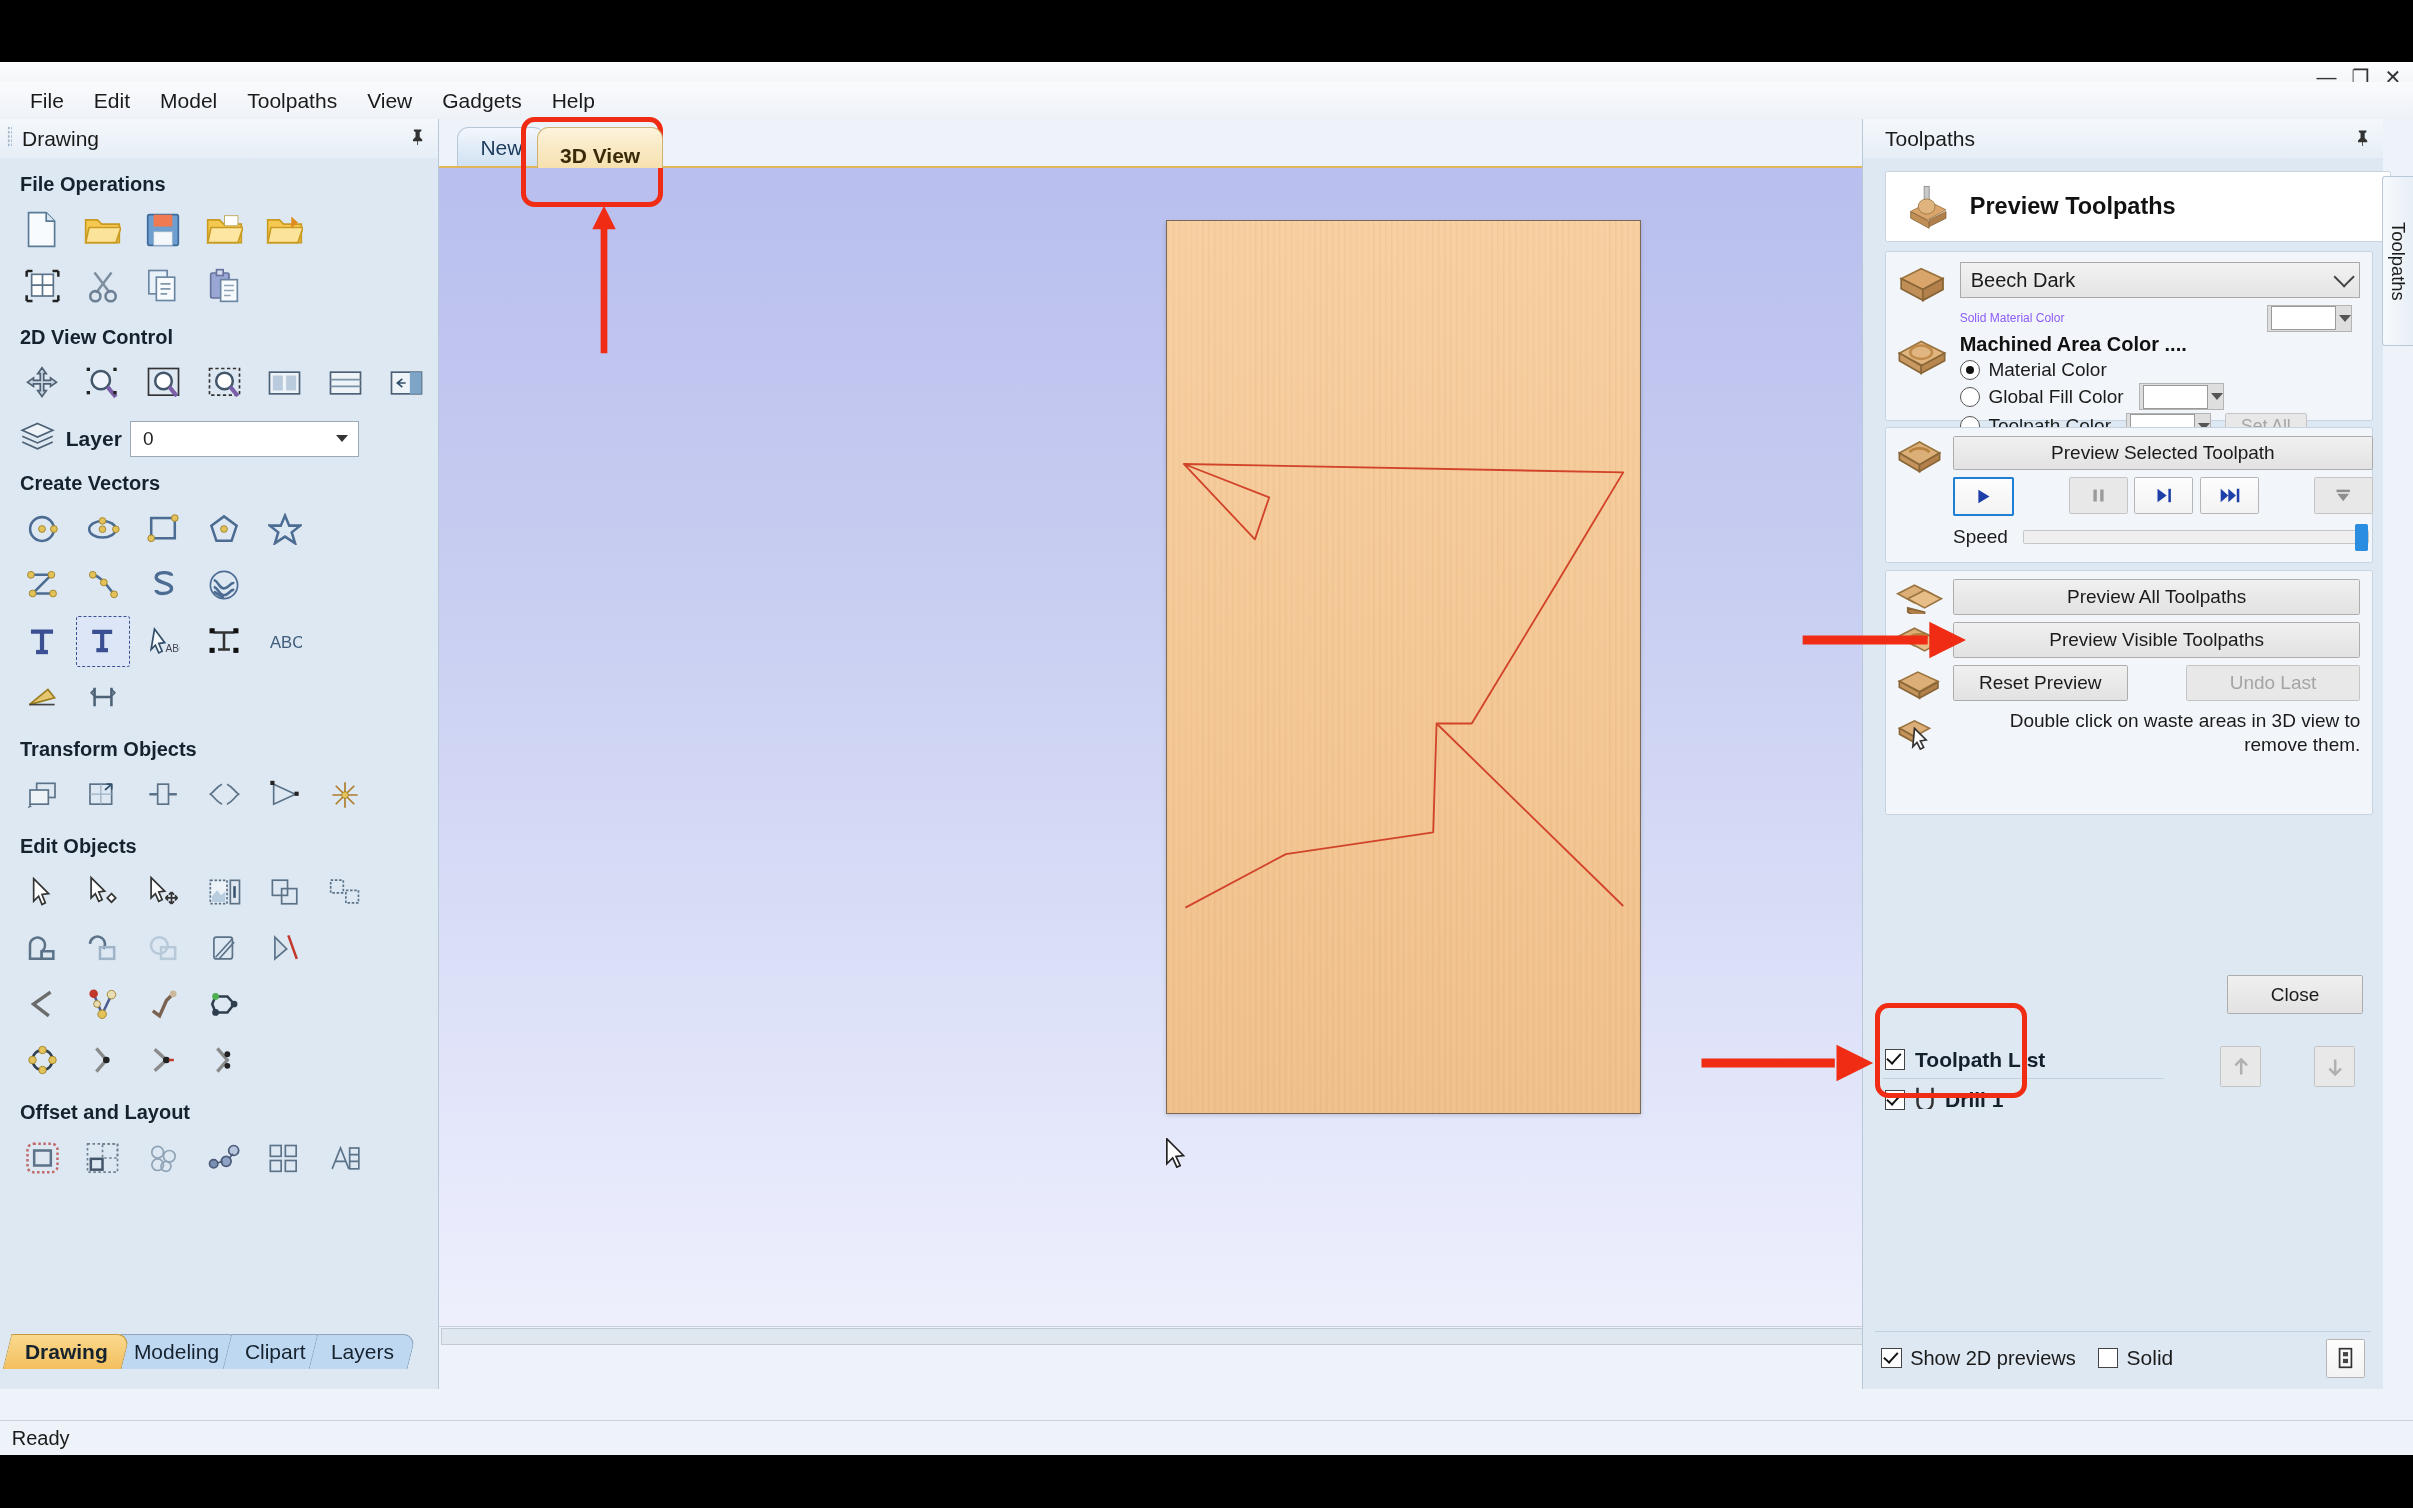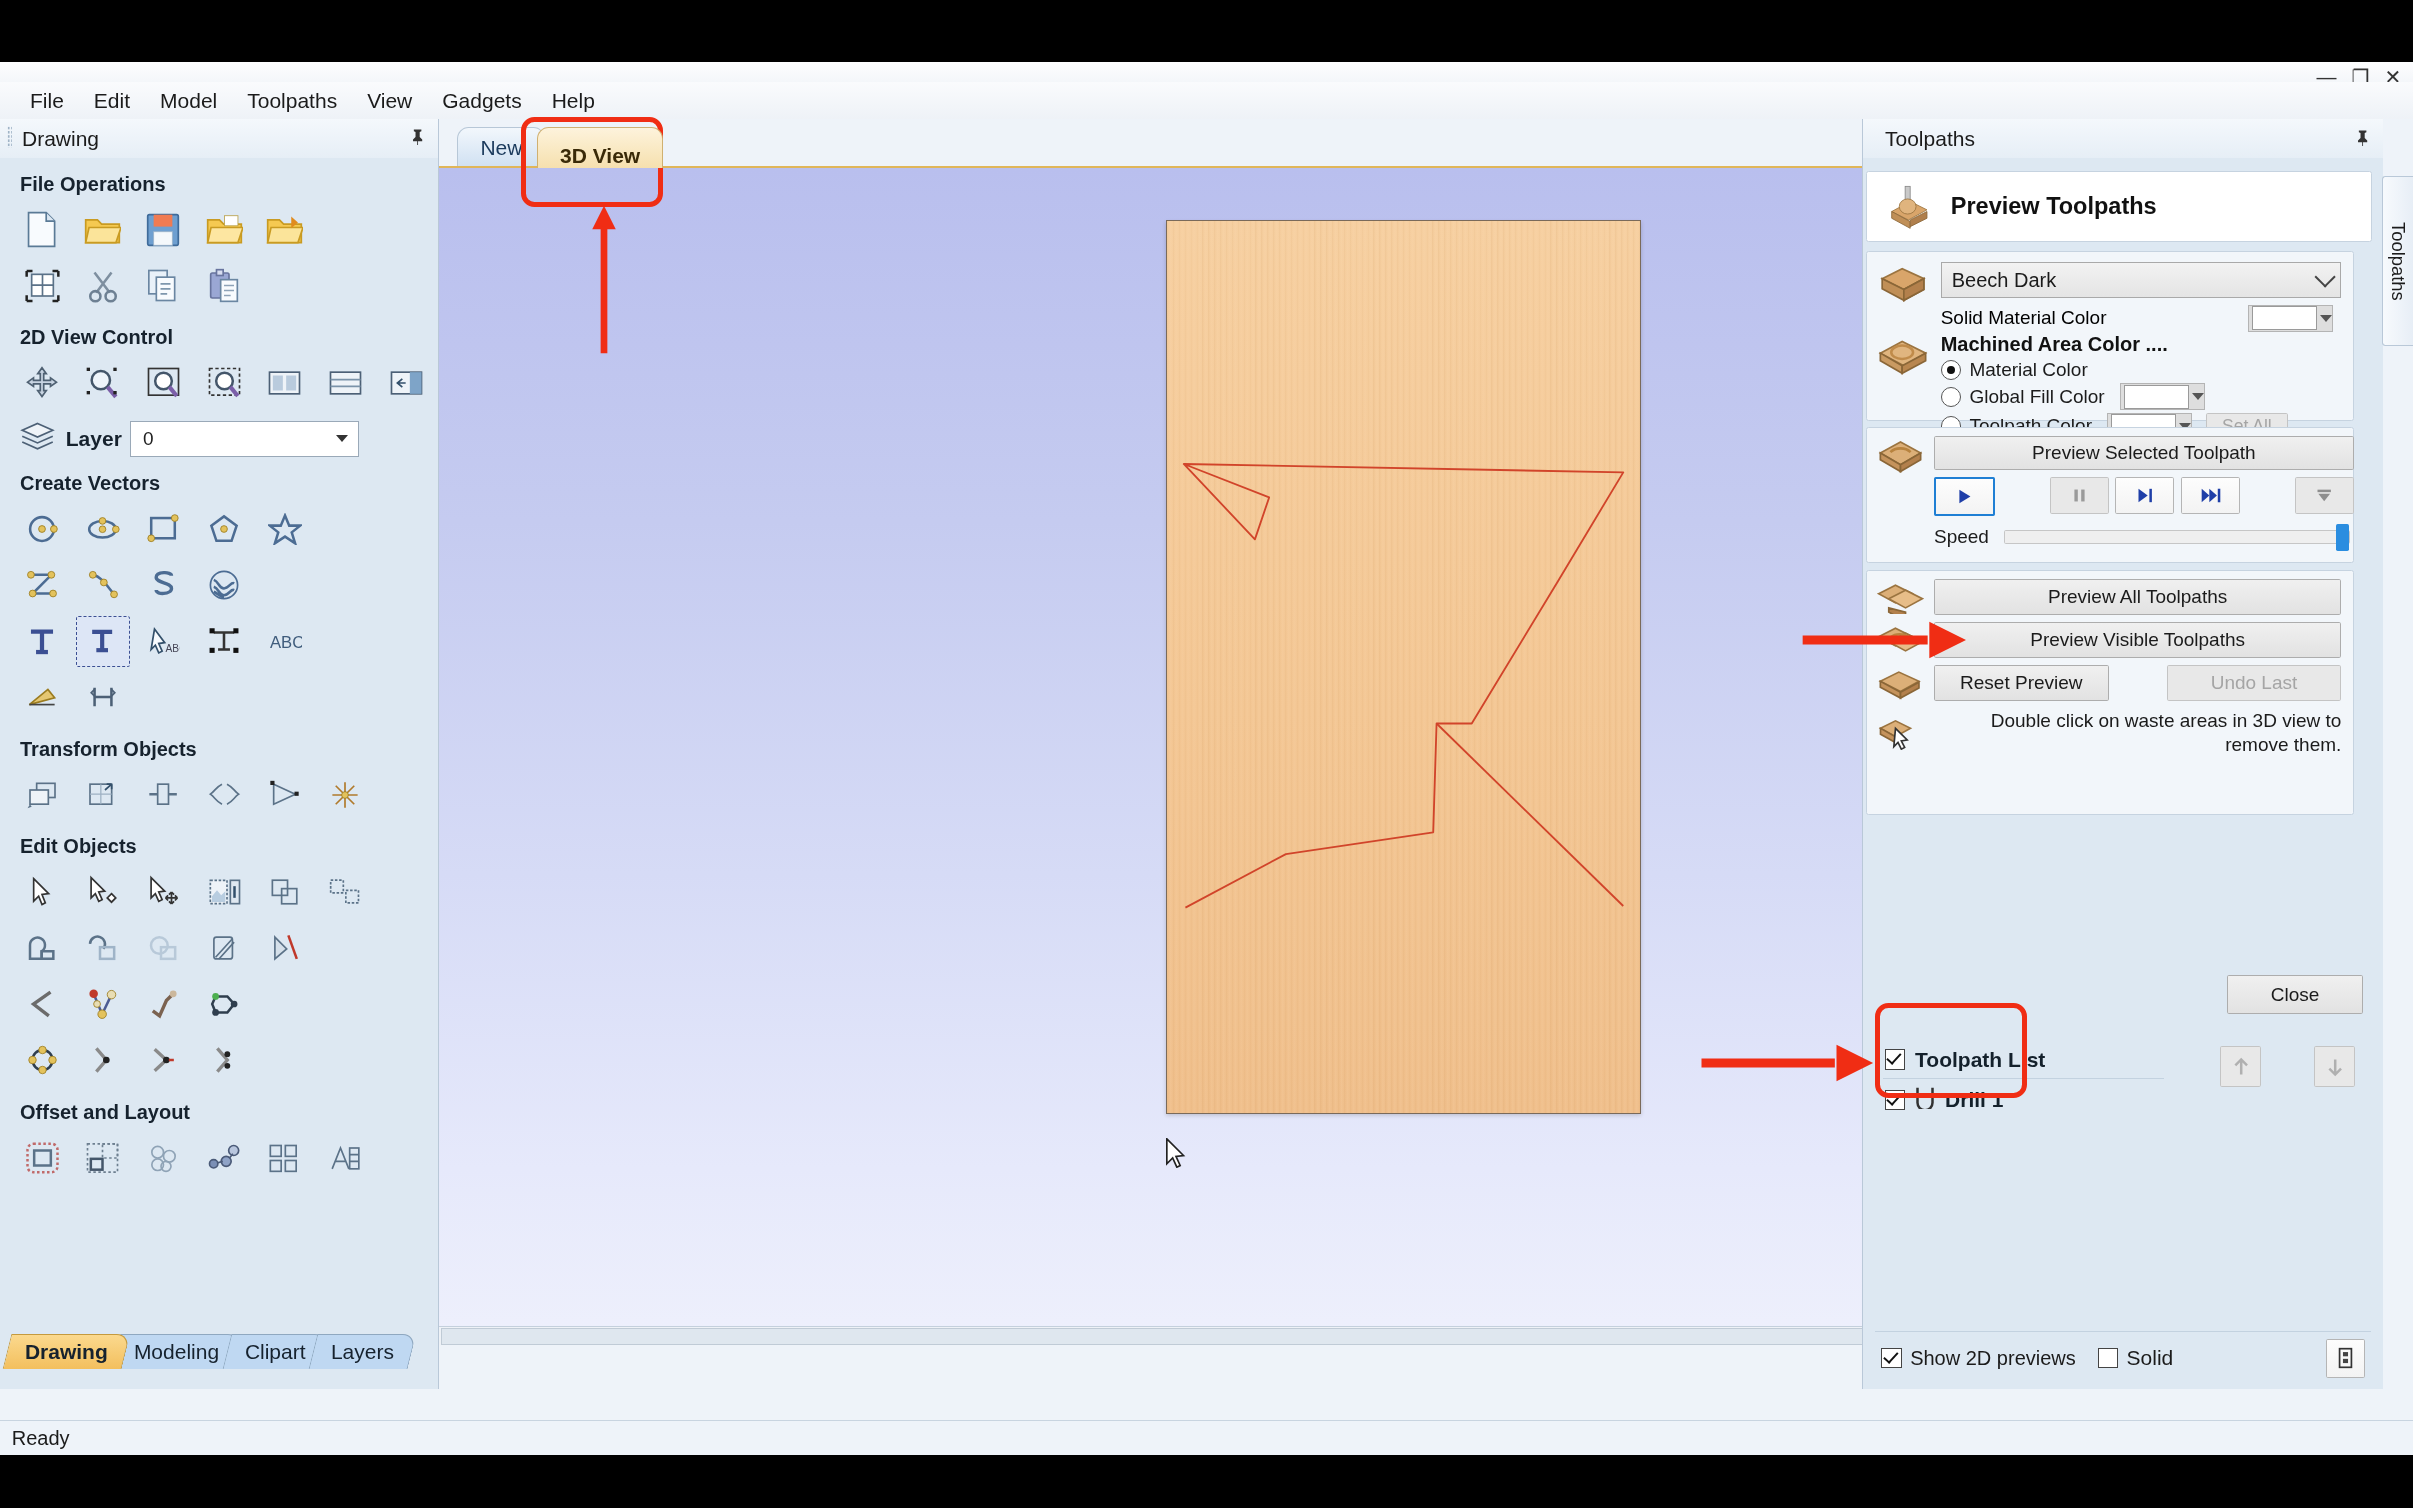--- a/index.html
+++ b/index.html
@@ -64,21 +64,21 @@
   
   .rightpanel{position:absolute;right:30px;top:57px;width:520px;height:1270px;
     background:#dde8f2;border-left:0.8px solid #b9c8d8;}
   .rp-header{height:39px;display:flex;align-items:center;justify-content:space-between;
     padding:0 11.7px 0 22px;background:linear-gradient(#f4f8fc,#e6eef6);}
   .rp-header .t{font-size:21px;color:#1b1b1b;}
   .vtab-right{position:absolute;right:0;top:114px;width:30px;height:168px;
     background:linear-gradient(90deg,#f7fafd,#e7eef6);border:0.8px solid #b9c8d8;border-right:none;
     border-radius:3.4px 0 0 3.4px;display:flex;align-items:center;justify-content:center;}
   .vtab-right span{writing-mode:vertical-rl;font-size:18.4px;color:#1b1b1b;}
-  .rp-box{position:absolute;left:3px;width:486px;background:#f2f6fa;border:0.8px solid #c6d3e0;border-radius:2.5px;}
+  .rp-box{position:absolute;left:22px;width:486px;background:#f2f6fa;border:0.8px solid #c6d3e0;border-radius:2.5px;}
   .wbtn{background:linear-gradient(#fdfdfd,#f3f3f3);border:0.8px solid #b5b5b5;border-radius:1.7px;
     display:flex;align-items:center;justify-content:center;font-size:19px;color:#1b1b1b;cursor:default;}
   .gbtn{background:linear-gradient(#f0f0f0,#e2e2e2);border:0.8px solid #adadad;border-radius:1.7px;
     display:flex;align-items:center;justify-content:center;font-size:19px;color:#1b1b1b;}
   .gbtn.disabled{color:#a5a5a5;background:#e8e8e8;border-color:#c4c4c4;margin-left:48px;}
   .radio{width:18.4px;height:18.4px;border-radius:50%;border:1.7px solid #555;background:#fff;
     display:inline-flex;align-items:center;justify-content:center;flex:none;}
   .radio .dot{width:8.4px;height:8.4px;border-radius:50%;background:#111;}
   .cbx{width:18.4px;height:18.4px;border:1.7px solid #444;background:#fff;flex:none;position:relative;}
   .cbx.on::after{content:"";position:absolute;left:4.2px;top:0px;width:5.9px;height:11.7px;
@@ -689,21 +689,21 @@
           <path d="M6 20v12l26 14V33z" fill="#c08f57" stroke="#8a6637" stroke-width="2"></path>
           <path d="M32 33v13l24-13V20z" fill="#b98busy" stroke="#8a6637" stroke-width="2" fill-opacity="0"></path>
           <path d="M32 33v13l24-13V20z" fill="#b3804c" stroke="#8a6637" stroke-width="2"></path>
         </svg>
         <div style="flex:1">
           <div class="combo">
             <span>Beech Dark</span>
             <span class="chev"></span>
           </div>
           <div style="display:flex;align-items:center;gap:10px;margin-top:6.7px">
-            <span style="font-size:19px;color:#000000">Solid Material Color</span>
+            <span style="font-size:12px;color:#8b5cf6">Solid Material Color</span>
             <span class="clrdd" style="margin-left:auto;margin-right:8.4px">
               <span class="clrbox"></span>
               <span class="tri"></span>
             </span>
           </div>
         </div>
       </div>
 
       <div style="display:flex;align-items:flex-start;gap:11.7px;padding:1.7px 11.7px 8.4px 10px;">
         <svg width="52" height="47" viewBox="0 0 62 56" style="flex:none">

